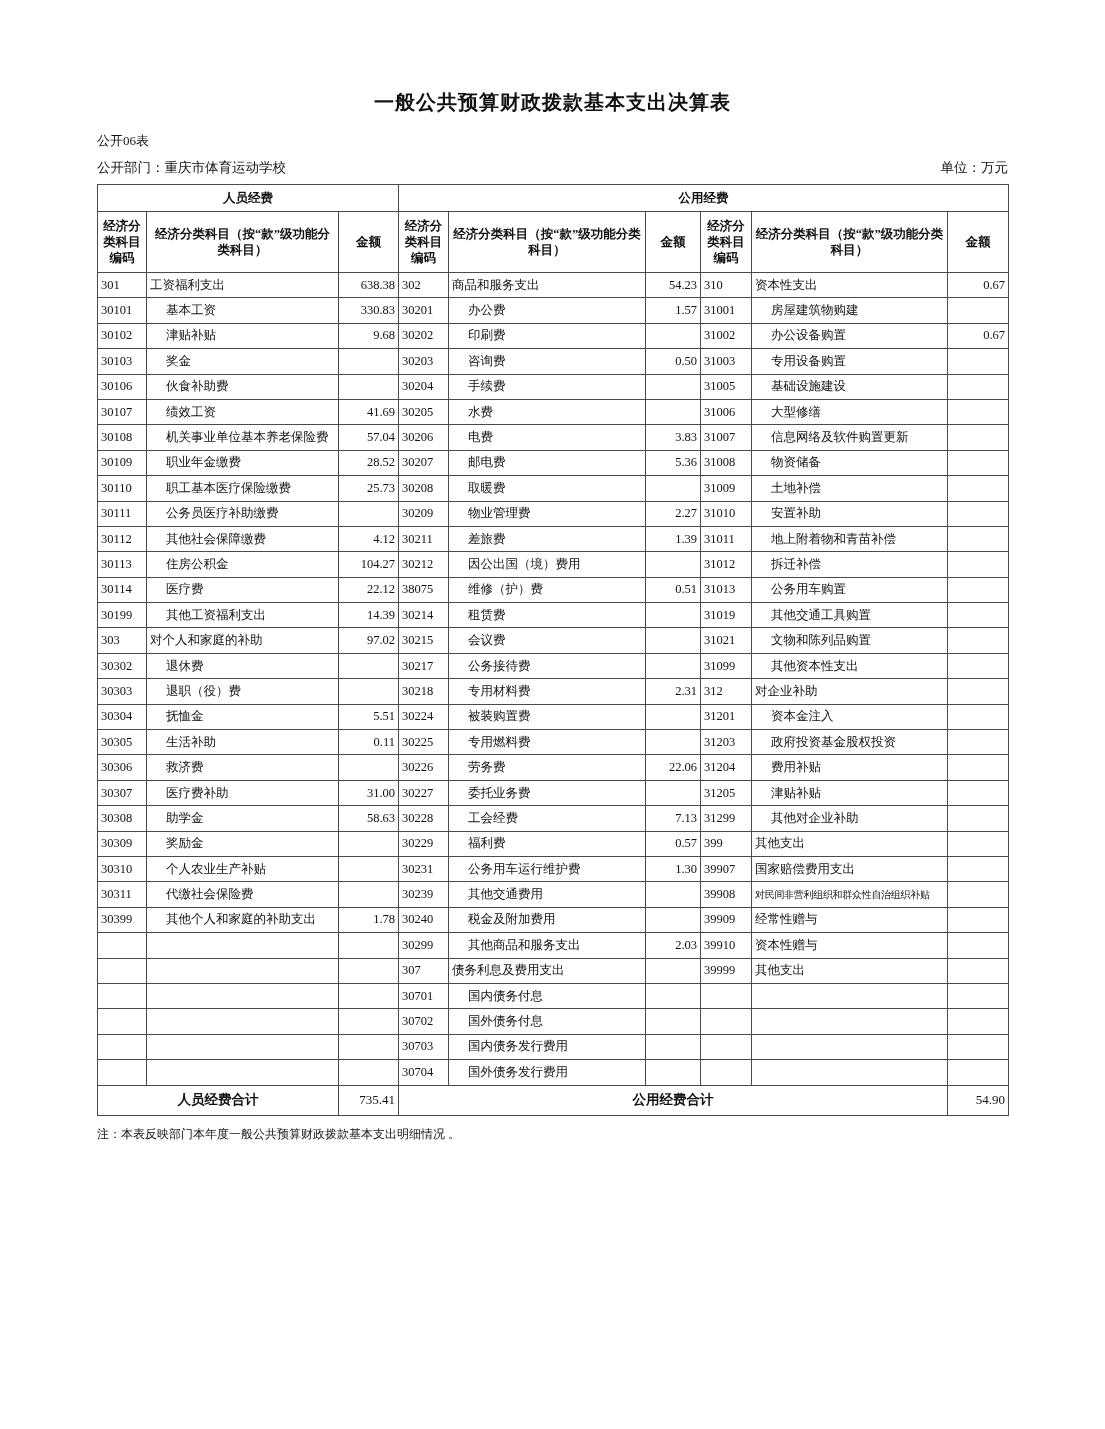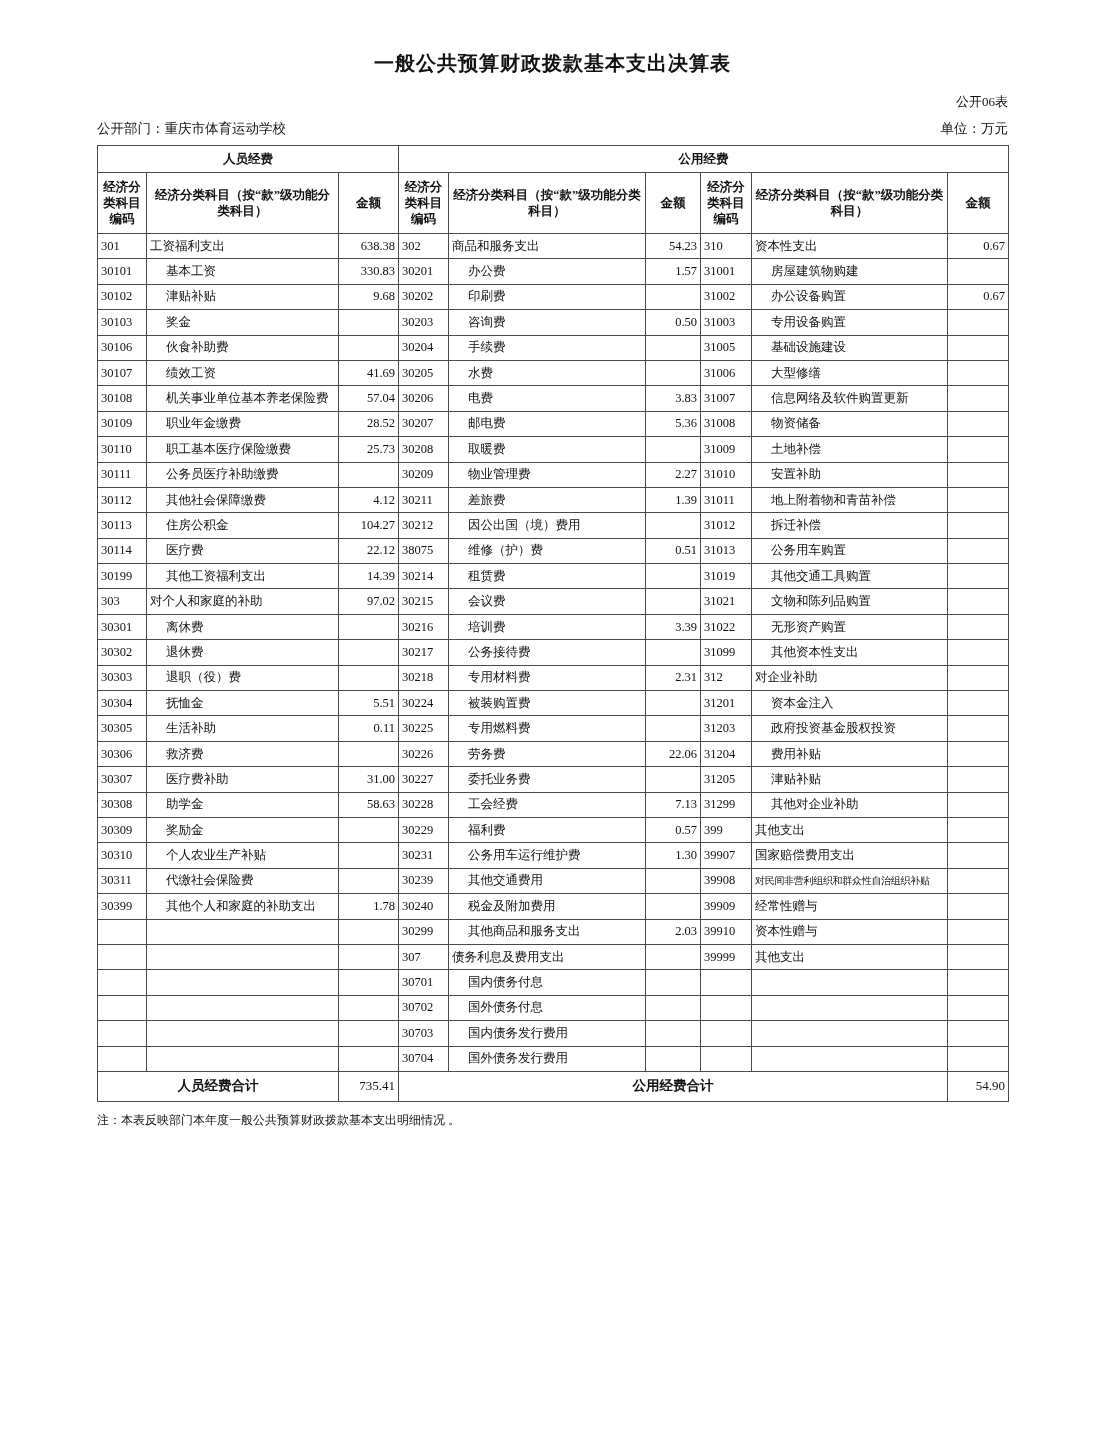--- a/index.html
+++ b/index.html
@@ -2,26 +2,26 @@
 <html><head>
 <meta charset="utf-8">
 <style>
   html,body{margin:0;padding:0;background:#fff;}
   body{
     width:1105px;height:1429px;
     font-family:"Liberation Serif","DejaVu Serif",serif;
     color:#111;
     position:relative;
   }
-  .sheet{padding:50px 97px 0 97px;}
+  .sheet{padding:89px 97px 0 97px;}
   .doc-title{
     text-align:center;font-size:20px;font-weight:bold;
     letter-spacing:1px;margin:0 0 0 0;
   }
-  .form-code-line{text-align:right;font-size:13px;margin-top:16px;}
+  .form-code-line{font-size:13px;margin-top:16px;}
   .meta-line{
     display:flex;justify-content:space-between;
     font-size:13.5px;margin-top:9px;margin-bottom:7px;
   }
   table.budget{
     border-collapse:collapse;table-layout:fixed;width:911px;
   }
   table.budget th, table.budget td{
     border:1px solid #4a4a4a;
     padding:0 3px;
@@ -246,31 +246,20 @@
           <td class="name">对个人和家庭的补助</td>
           <td class="amt">97.02</td>
           <td class="code">30215</td>
           <td class="name ind">会议费</td>
           <td class="amt"></td>
           <td class="code">31021</td>
           <td class="name ind">文物和陈列品购置</td>
           <td class="amt"></td>
         </tr>
         <tr>
-          <td class="code">30301</td>
-          <td class="name ind">离休费</td>
-          <td class="amt"></td>
-          <td class="code">30216</td>
-          <td class="name ind">培训费</td>
-          <td class="amt">3.39</td>
-          <td class="code">31022</td>
-          <td class="name ind">无形资产购置</td>
-          <td class="amt"></td>
-        </tr>
-        <tr>
           <td class="code">30302</td>
           <td class="name ind">退休费</td>
           <td class="amt"></td>
           <td class="code">30217</td>
           <td class="name ind">公务接待费</td>
           <td class="amt"></td>
           <td class="code">31099</td>
           <td class="name ind">其他资本性支出</td>
           <td class="amt"></td>
         </tr>

